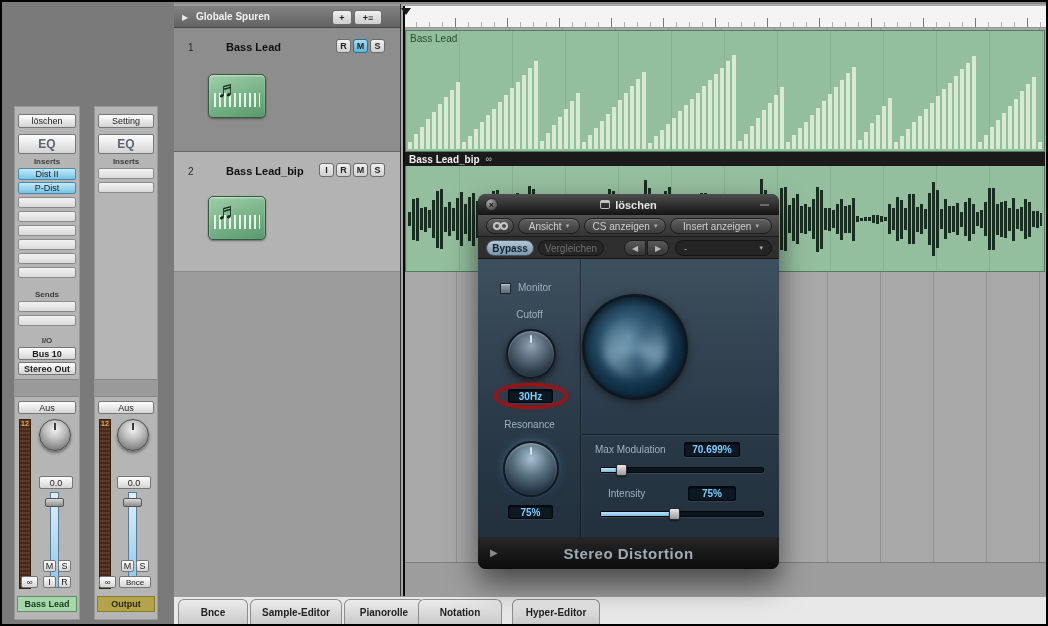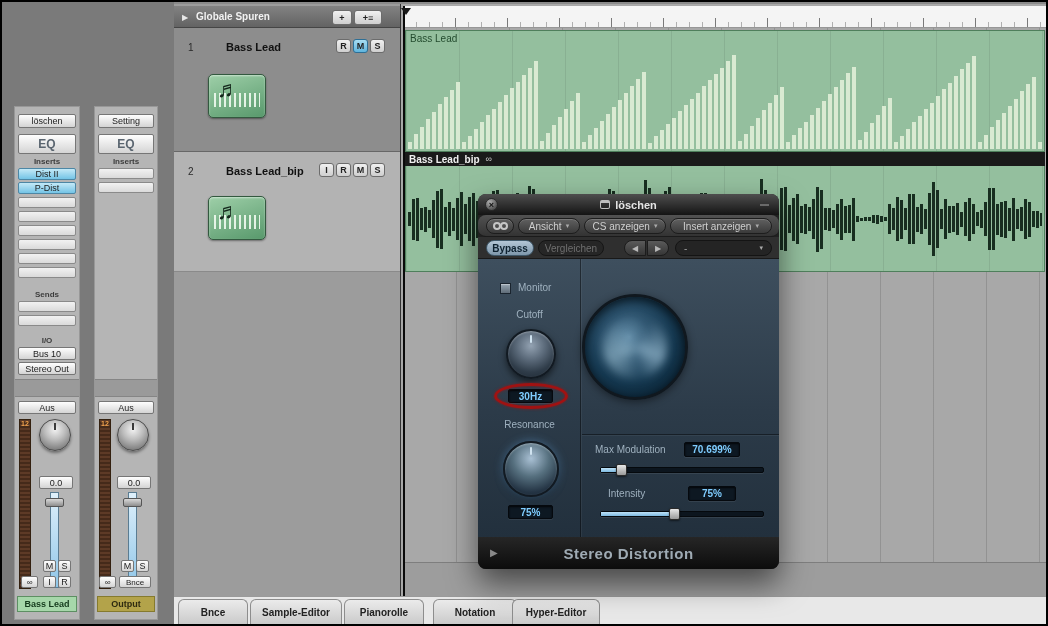--- a/index.html
+++ b/index.html
@@ -5,21 +5,21 @@
   *{margin:0;padding:0;box-sizing:border-box;}
   body{font-family:"Liberation Sans","DejaVu Sans",sans-serif;background:#fff;}
   .app{position:relative;width:1048px;height:626px;border:2px solid #000;background:#8a8a8a;overflow:hidden;}
   .abs{position:absolute;}
 
   
   .dock{position:absolute;left:0;top:0;width:172px;height:622px;background:#7a7a7a;}
   .strip{position:absolute;top:104px;height:514px;background:#b5b5b5;border:1px solid #989898;}
   .cs-btn{background:linear-gradient(#fefefe,#d4d4d4);border:1px solid #767676;border-radius:2px;
           font-size:9px;color:#1c1c1c;display:flex;align-items:center;justify-content:center;}
-  .cs-btn.bold{font-weight:normal;}
+  .cs-btn.bold{font-weight:bold;}
   .cs-blue{background:linear-gradient(#c4e9f7,#74c4e6);border-color:#4d87a5;}
   .cs-slot{height:11px;margin-bottom:3px;background:linear-gradient(#f2f2f2,#dadada);border:1px solid #8a8a8a;border-radius:2px;}
   .cs-label{font-size:8px;font-weight:bold;color:#3c3c3c;text-align:center;width:100%;}
   .cs-name{font-size:9px;font-weight:bold;display:flex;align-items:center;justify-content:center;border:1px solid #777;}
   .meter{background:repeating-linear-gradient(180deg,#5d3a26 0 2px,#452a1a 2px 4px);border:1px solid #33200f;}
   .pan-knob{border-radius:50%;background:radial-gradient(circle at 50% 32%,#f2f2f2 0%,#bdbdbd 40%,#868686 75%,#5c5c5c 100%);
             border:1px solid #4c4c4c;box-shadow:0 2px 3px rgba(0,0,0,.4);}
   .pan-knob::after{content:"";position:absolute;left:50%;top:3px;width:2px;height:7px;background:#3a3a3a;transform:translateX(-50%);}
   .ftrack{background:linear-gradient(180deg,#dff0fb,#8fc6e8);border:1px solid #5a7c92;}
   .fhandle{background:linear-gradient(#d8d8d8,#8e8e8e);border:1px solid #555;border-radius:2px;}
@@ -53,21 +53,21 @@
   
   .pw{border-radius:8px;box-shadow:0 14px 30px rgba(0,0,0,.55);background:#202020;z-index:50;}
   .pw-title{position:relative;height:21px;background:linear-gradient(#4e4e4e,#141414);border-radius:8px 8px 0 0;
             display:flex;align-items:center;justify-content:center;}
   .pw-close{position:absolute;left:7px;top:4px;width:13px;height:13px;border-radius:50%;
             background:radial-gradient(circle at 35% 30%,#b0b0b0,#555 70%);border:1px solid #2a2a2a;
             display:flex;align-items:center;justify-content:center;font-size:9px;color:#111;font-weight:bold;}
   .win-icon{width:10px;height:9px;border:1px solid #c0c0c0;border-top-width:3px;border-radius:2px;margin-right:5px;display:inline-block;}
   .pw-title-text{font-size:11px;font-weight:bold;color:#e4e4e4;}
   .pw-min{position:absolute;right:10px;top:10px;width:9px;height:2px;background:#6a6a6a;}
-  .pw-tb1{position:relative;height:22px;background:linear-gradient(#525252,#333);border-bottom:1px solid #1b1b1b;border-radius:8px;}
+  .pw-tb1{position:relative;height:22px;background:linear-gradient(#525252,#333);border-bottom:1px solid #1b1b1b;}
   .pw-tb2{position:relative;height:22px;background:#2f2f2f;border-bottom:1px solid #191919;}
   .tb-btn{background:linear-gradient(#606060,#3a3a3a);border:1px solid #1d1d1d;border-radius:8px;color:#cfcfcf;
           font-size:10px;display:flex;align-items:center;justify-content:center;gap:4px;
           box-shadow:inset 0 1px 0 rgba(255,255,255,.15);}
   .caret{font-size:7px;color:#aaa;}
   .ring{width:8px;height:8px;border:2px solid #c6c6c6;border-radius:50%;display:inline-block;flex:none;}
   .r2{margin-left:-5px;}
   .bypass-btn{background:linear-gradient(#b3c6d6,#7e97ab);border:1px solid #3f5869;border-radius:8px;
               color:#0e2230;font-size:10px;font-weight:bold;display:flex;align-items:center;justify-content:center;}
   .compare-btn{background:#262626;border:1px solid #151515;border-radius:8px;color:#6f6f6f;font-size:10px;
@@ -503,21 +503,21 @@
 
     <div class="abs" style="left:2px;top:558px;width:644px;height:36px;background:#9d9d9d;border-top:1px solid #7e7e7e;"></div>
     <div class="abs" style="left:2px;top:2px;width:2px;height:592px;background:#0a0a0a;z-index:6;"></div>
     <div class="abs ph-tri" style="left:0px;top:4px;z-index:7;"></div>
   </div>
 
   <div class="abs" style="left:172px;top:594px;width:874px;height:28px;background:#e8e8e8;border-top:1px solid #9a9a9a;z-index:8;">
     <div class="tab" style="left:4px;width:70px;">Bnce</div>
     <div class="tab" style="left:76px;width:92px;">Sample-Editor</div>
     <div class="tab" style="left:170px;width:80px;">Pianorolle</div>
-    <div class="tab" style="left:259px;width:84px;">Notation</div>
+    <div class="tab" style="left:244px;width:84px;">Notation</div>
     <div class="tab" style="left:338px;width:88px;">Hyper-Editor</div>
   </div>
 
   <div class="abs pw" style="left:476px;top:192px;width:301px;height:375px;">
     <div class="pw-title">
       <div class="pw-close">
         <span>×</span>
       </div>
       <span class="win-icon"></span>
       <span class="pw-title-text">löschen</span>

